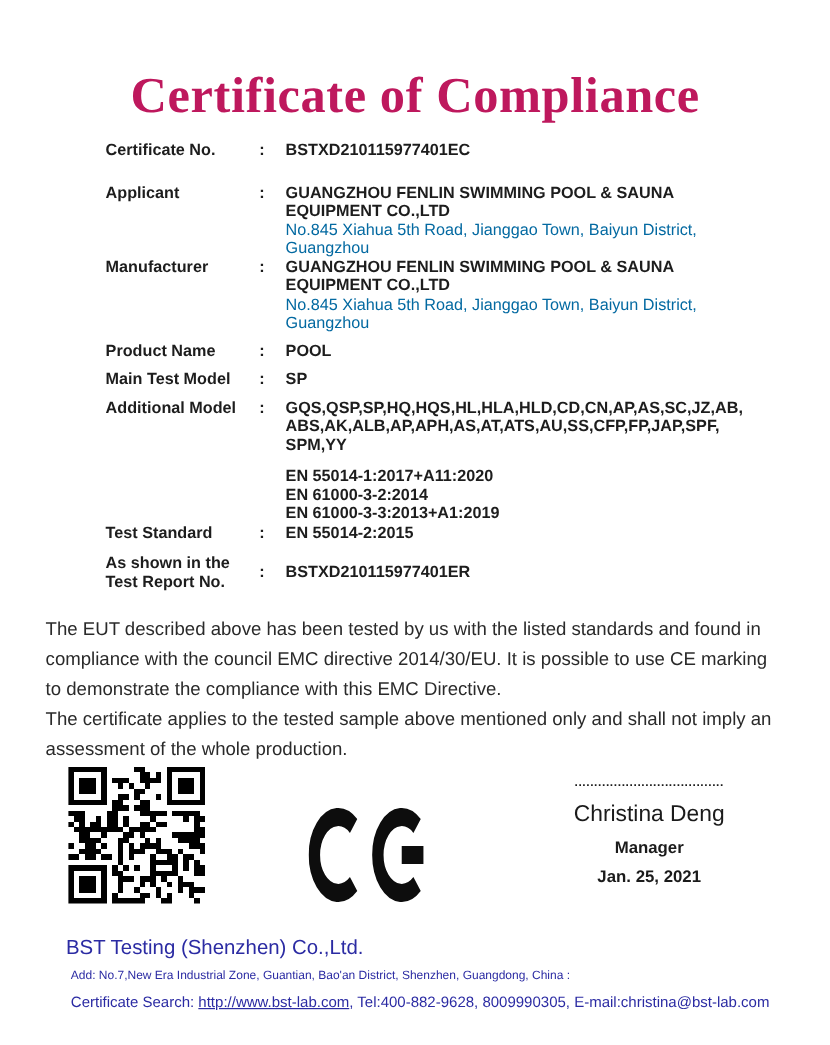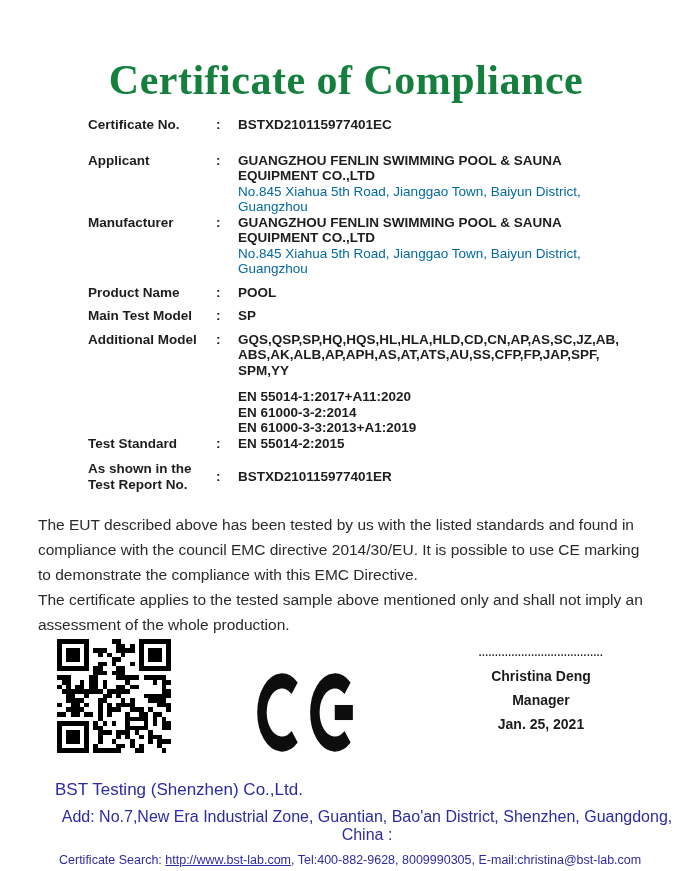--- a/index.html
+++ b/index.html
@@ -5,21 +5,21 @@
   html,body { margin:0; padding:0; background:#ffffff; }
   .page {
     position:relative; width:692px; height:871px; background:#ffffff;
     font-family:"Liberation Sans", sans-serif; overflow:hidden;
   }
 
   
   .title {
     position:absolute; top:28px; left:0; width:100%;
     text-align:center; font-family:"Liberation Serif", serif;
-    font-weight:700; font-size:42px; letter-spacing:0.5px; color:#15803d;
+    font-weight:700; font-size:42px; letter-spacing:0.5px; color:#be185d;
   }
 
   
   .fields {
     position:absolute; top:117px; left:68px; width:565px;
     font-size:13.5px; line-height:15.5px; color:#1d1d1d;
   }
   .frow { display:flex; align-items:flex-start; margin-bottom:8px; }
   .frow.mb-lg { margin-bottom:20px; }
   .frow.mb-0  { margin-bottom:0; }
@@ -40,28 +40,28 @@
   .statement p { margin:0; }
 
   
   .qr { position:absolute; left:57px; top:639px; width:114px; height:114px; }
   .qr svg { display:block; width:114px; height:114px; }
   .ce { position:absolute; left:257px; top:673px; width:104px; height:79px; }
   .ce svg { display:block; width:104px; height:79px; }
 
   .sig { position:absolute; left:460px; top:648px; width:162px; text-align:center; color:#1b1b1b; }
   .sig .dots { font-size:10px; font-weight:700; letter-spacing:0.5px; line-height:10px; white-space:nowrap; }
-  .sig .name { font-weight:700; font-size:14px; margin-top:10px; }
+  .sig .name { font-weight:400; font-size:19px; margin-top:10px; }
   .sig .role { font-weight:700; font-size:14px;   margin-top:8px; }
   .sig .date { font-weight:700; font-size:14px;   margin-top:8px;text-align:center; }
 
   
   .footer { position:absolute; left:55px; top:780px; width:620px; color:#2b2ba3; }
   .footer .company { font-size:17px; }
-  .footer .address { font-size:16px; margin-top:8px; padding-left:4px;text-align:center; }
+  .footer .address { font-size:10px; margin-top:8px; padding-left:4px; }
   .footer .search  { font-size:12.5px; margin-top:9px; padding-left:4px; white-space:nowrap; }
   .footer a { color:inherit; text-decoration:underline; }
 </style>
 </head>
 <body>
 
 <div class="page">
 
   <h1 class="title">Certificate of Compliance</h1>
 

